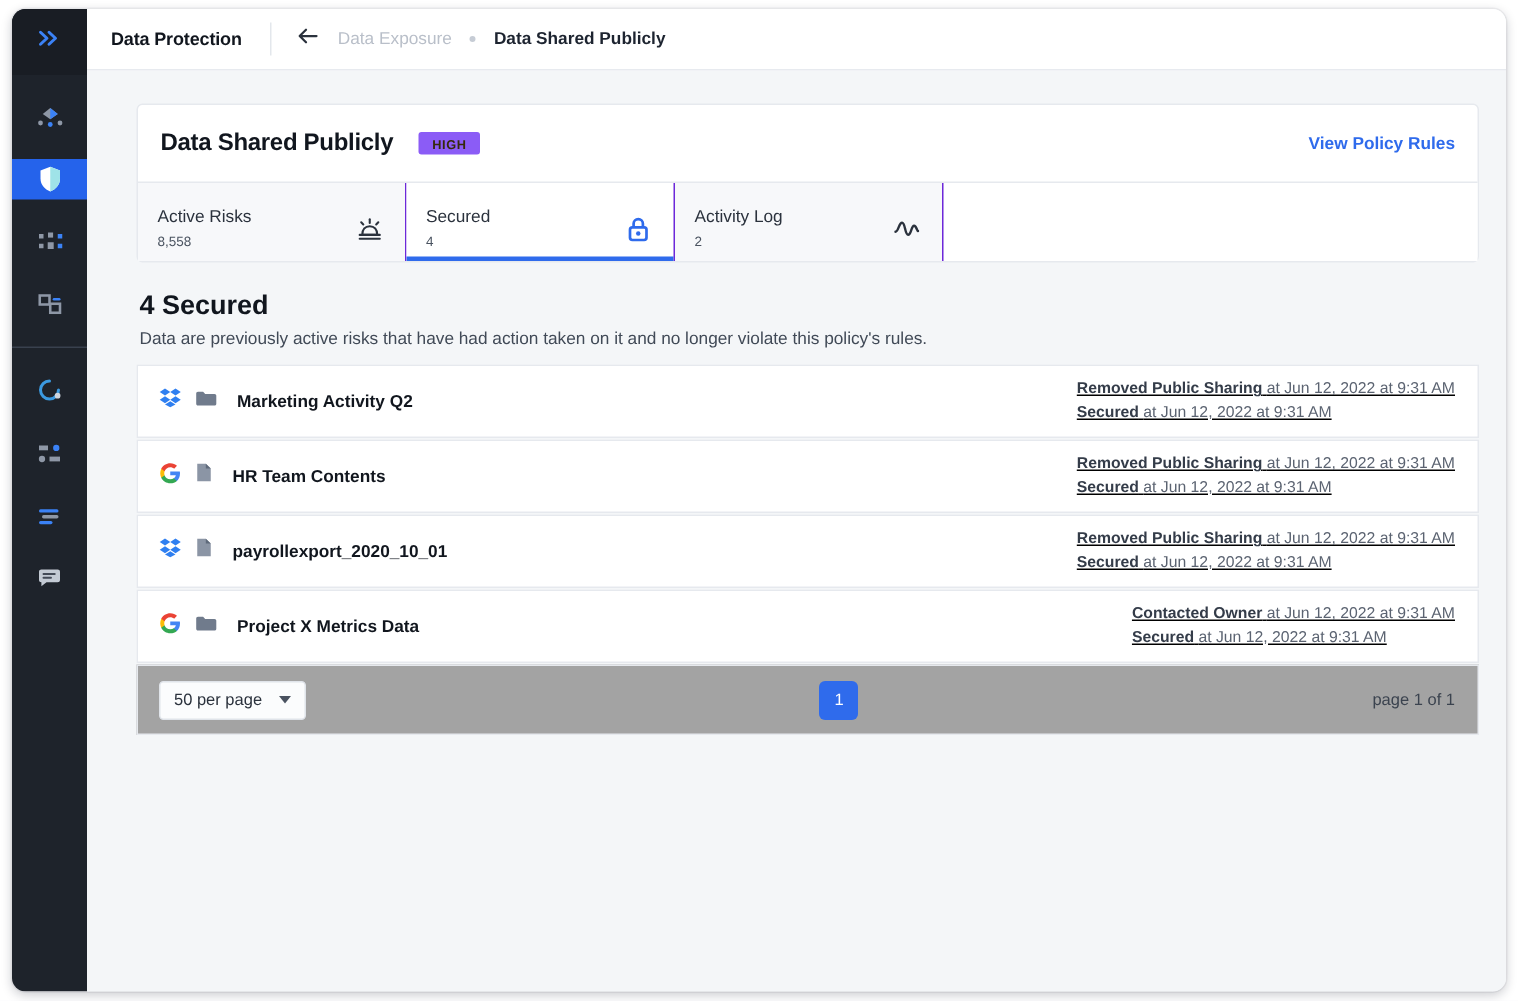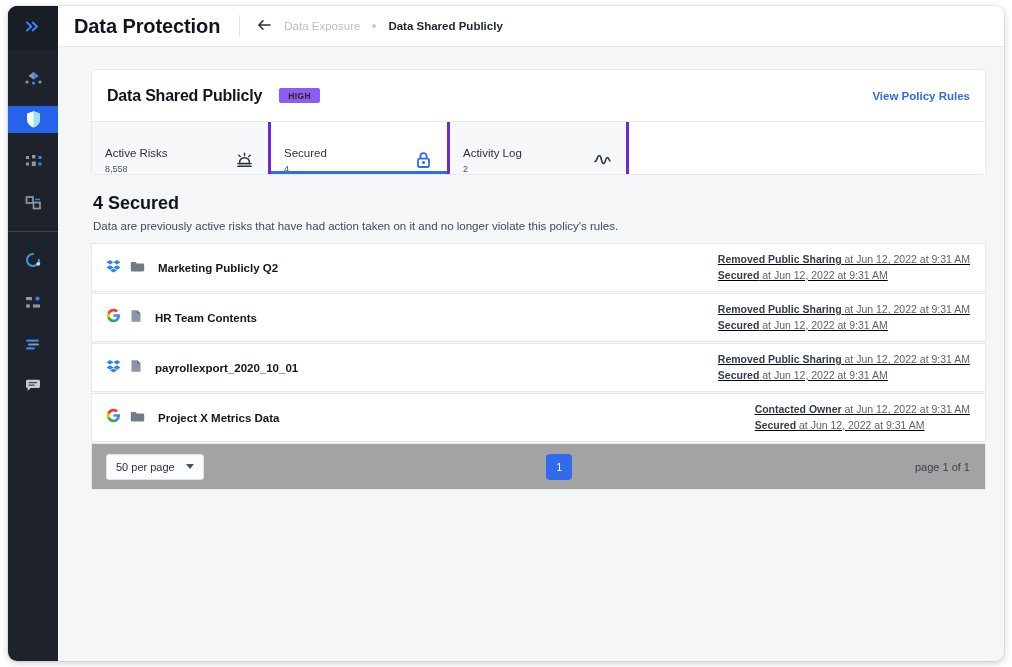--- a/index.html
+++ b/index.html
@@ -74,21 +74,21 @@
   .topbar {
     height: 41px;
     background: #ffffff;
     border-bottom: 1px solid #e7eaef;
     display: flex;
     align-items: center;
     padding-left: 16px;
     flex: 0 0 41px;
   }
   .app-title {
-    font-size: 20px;
+    font-size: 12px;
     font-weight: bold;
     color: #11161e;
     letter-spacing: -0.1px;
   }
   .topbar-div {
     width: 1px;
     height: 22px;
     background: #e3e7ec;
     margin: 0 17px 0 19px;
   }
@@ -157,25 +157,25 @@
     font-size: 11.5px;
     font-weight: bold;
     color: #2f6bec;
     cursor: pointer;
   }
 
   
   .tabs { display: flex; height: 52px; }
   .tab {
     width: 179px;
-    border-right: 3px solid #6d28d9;
+    border-right: 1px solid #6d28d9;
     background: #f7f8fa;
     padding: 9px 13px 0 13px;
     display: flex;
-    align-items: flex-end;
+    align-items: center;
     position: relative;
     cursor: pointer;
   }
   .tab.active { background: #ffffff; }
   .tab.active::after {
     content: "";
     position: absolute;
     left: 0; right: 0; bottom: 0;
     height: 3px;
     background: #2f6bec;
@@ -474,21 +474,21 @@
                 <path d="M11 6.2 L14.5 8.5 L11 10.8 L7.5 8.5 Z" fill="#2f7ff0"></path>
                 <path d="M7.5 9.5 L11 11.6 L7.5 13.5 L4 11.6 Z" fill="#2f7ff0"></path>
               </svg>
             </span>
             <span>
               <svg width="15" height="13" viewBox="0 0 15 13">
                 <path d="M0.8 3.3 C0.8 2.6 1.3 2.1 2 2.1 H5.4 L6.8 3.6 H13 C13.7 3.6 14.2 4.1 14.2 4.8 V10.2 C14.2 10.9 13.7 11.4 13 11.4 H2 C1.3 11.4 0.8 10.9 0.8 10.2 Z" fill="#707b8c"></path>
               </svg>
             </span>
           </div>
-          <div class="row-name">Marketing Publicly Q2</div>
+          <div class="row-name">Marketing Activity Q2</div>
           <div class="row-status">
             <div class="st-line"><span class="st-strong">Removed Public Sharing</span> <span>at Jun 12, 2022 at 9:31 AM</span></div>
             <div class="st-line"><span class="st-strong">Secured</span> <span>at Jun 12, 2022 at 9:31 AM</span></div>
           </div>
         </div>
 
         <div class="row">
           <div class="row-icons">
             <span>
               <svg width="15" height="15" viewBox="0 0 15 15">

